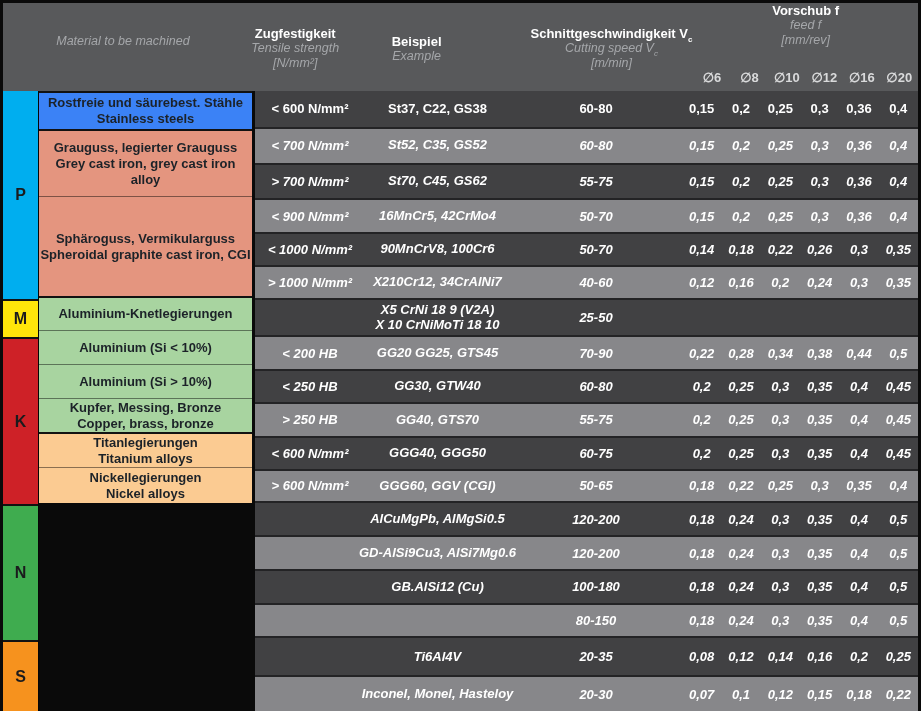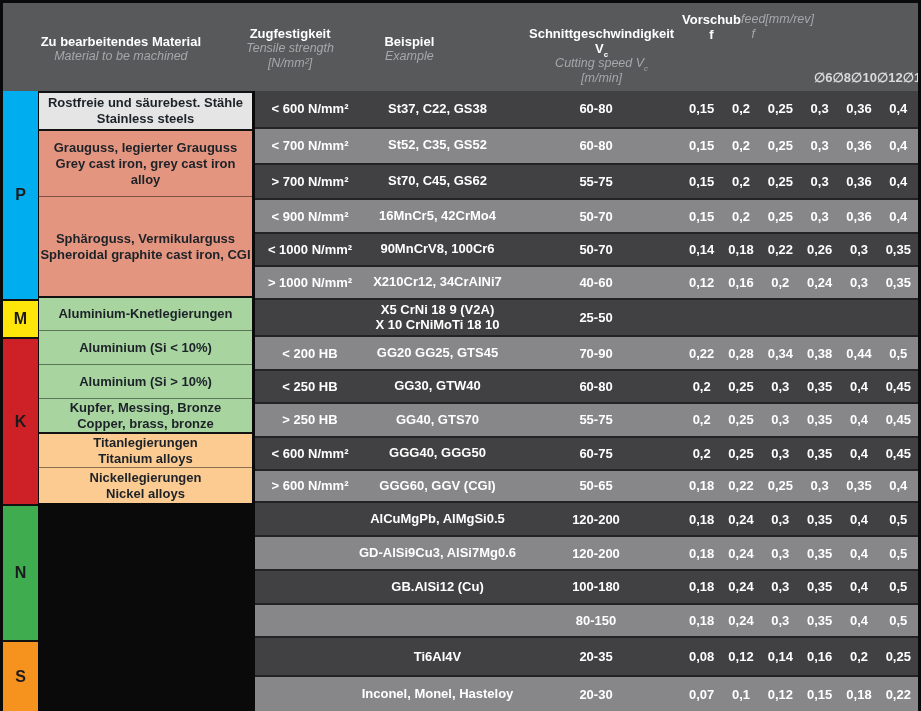--- a/index.html
+++ b/index.html
@@ -10,21 +10,21 @@
     font-family:"Liberation Sans",sans-serif;
     overflow:hidden;
   }
   
   .header{display:flex;height:88px;background:#58595B;box-sizing:border-box;}
   .hc{box-sizing:border-box;text-align:center;}
   .hc.mat{width:252px;padding-top:31px;}
   .hc.tens{width:110px;padding-top:23px;}
   .hc.ex{width:145px;padding-top:31px;}
   .hc.spd{width:172px;padding-top:23px;margin-left:44px;}
-  .hc.feedc{width:236px;padding-top:9px;display:flex;flex-direction:row;}
+  .hc.feedc{width:236px;display:flex;flex-direction:column;}
   .h-de{font-weight:bold;font-size:13px;color:#ffffff;line-height:15px;}
   .h-en,.h-unit{font-weight:normal;font-style:italic;font-size:12.5px;color:#A5A7AA;line-height:15px;}
   sub.vsub{font-size:8px;line-height:0;}
   .dia-row{display:flex;margin-top:auto;margin-bottom:4px;height:18px;}
   .dia{flex:1 1 0;font-weight:bold;font-size:13px;color:#D9DADB;line-height:18px;text-align:center;}
   
   .tbody{display:flex;height:620px;}
   .col{display:flex;flex-direction:column;box-sizing:border-box;}
   .letters{width:35px;}
   .descs{width:214px;border-left:1px solid rgba(0,0,0,0.35);}
@@ -32,45 +32,44 @@
   .cellL{box-sizing:border-box;display:flex;align-items:center;justify-content:center;
          font-weight:bold;font-size:16px;color:#1b1b1d;}
   .cellD{box-sizing:border-box;display:flex;flex-direction:column;align-items:center;justify-content:center;
          font-weight:bold;font-size:13px;color:#1c2228;text-align:center;line-height:16px;}
   .sep-g{border-top:2px solid #121212;}
   .sep-in{border-top:1px solid rgba(0,0,0,0.45);}
   .lh208{height:208px}.lh38{height:38px}.lh167{height:167px}.lh136{height:136px}.lh71{height:71px}
   .dh108{height:108px}.dh100{height:100px}.dh38{height:38px}.dh67{height:67px}
   .dh34{height:34px}.dh35{height:35px}.dh36{height:36px}
   .bg-p{background:#00AEEF}.bg-pd{background:#6FCFF5}
-  .bg-m{background:#FFE60A}.bg-md{background:#e5e5e5}
+  .bg-m{background:#FFE60A}.bg-md{background:#3b82f6}
   .bg-k{background:#CE2127}.bg-kd{background:#E4957F}
   .bg-n{background:#3FAC4F}.bg-nd{background:#A8D4A0}
   .bg-s{background:#F6921E}.bg-sd{background:#FBCB92}
   
   .row{display:flex;box-sizing:border-box;}
   .row.dark{background:#414143;}
   .row.lite{background:#87878A;}
-  .row + .row{border-top:2px solid #232325;}
+  .row + .row{border-top:2px solid #232325;font-style:italic;}
   .h33{height:33px}.h34{height:34px}.h35{height:39px}.h36{height:36px}.h38{height:38px}
   .c{display:flex;align-items:center;justify-content:center;box-sizing:border-box;
      font-weight:bold;font-size:13px;color:#ffffff;white-space:nowrap;}
   .c.t{width:110px;}
   .c.e{width:145px;flex-direction:column;line-height:14.5px;overflow:visible;}
   .c.s{width:172px;}
   .c.f{flex:1 1 0;}
 </style>
 </head>
 <body>
 
 <div class="frame">
 
   <div class="header">
     <div class="hc mat">
-      <div class="h-de">Zu bearbeitendes Material</div>
       <div class="h-en">Material to be machined</div>
     </div>
     <div class="hc tens">
       <div class="h-de">Zugfestigkeit</div>
       <div class="h-en">Tensile strength</div>
       <div class="h-unit">[N/mm²]</div>
     </div>
     <div class="hc ex">
       <div class="h-de">Beispiel</div>
       <div class="h-en">Example</div>

